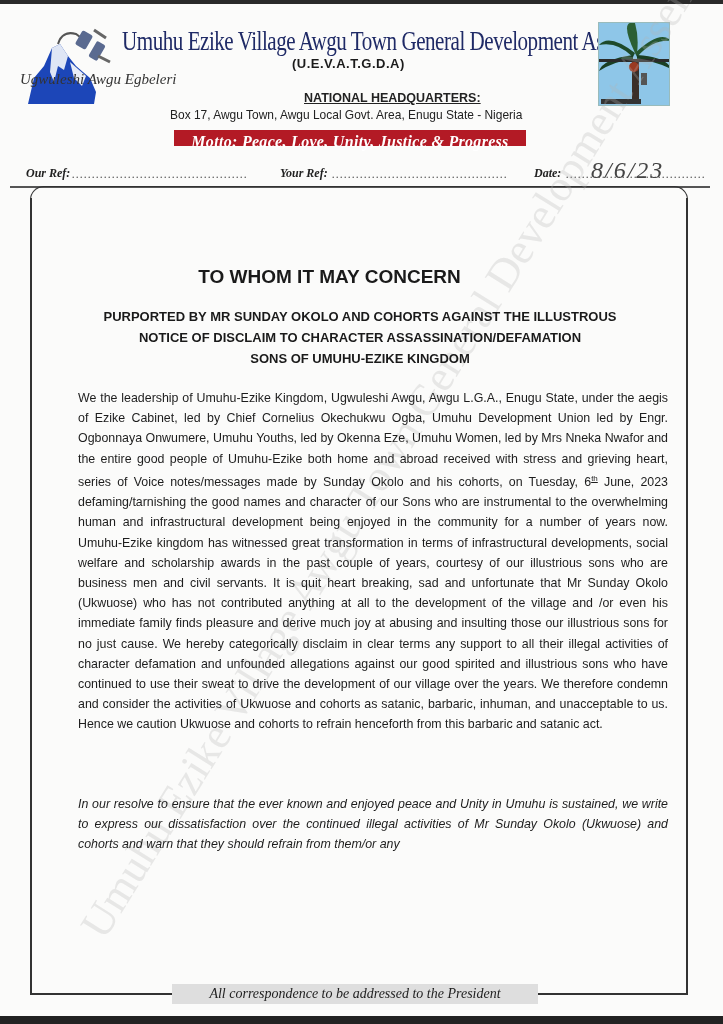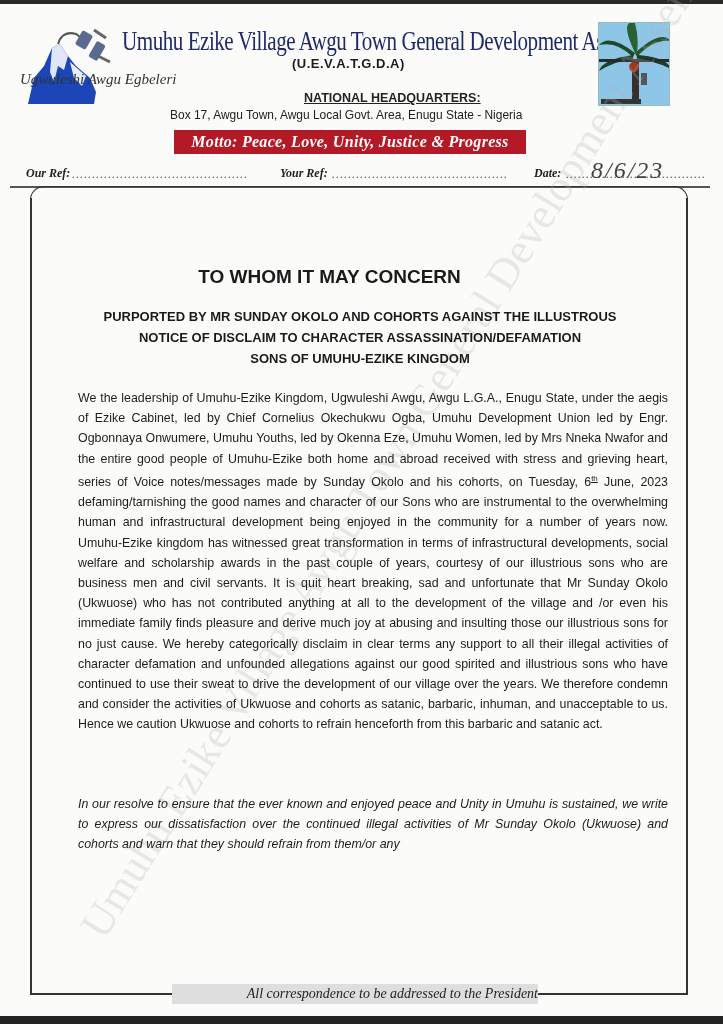--- a/index.html
+++ b/index.html
@@ -18,21 +18,21 @@
     font-family: "Liberation Serif", serif; font-size: 27px; color: #1f2a66; letter-spacing: -0.6px;
     transform: scaleX(0.78); transform-origin: left top; white-space: nowrap; width: 600px; text-align: left; }
   .org-abbr { position: absolute; left: 292px; top: 56px; font-family: "Liberation Sans", sans-serif;
     font-weight: bold; font-size: 13px; color: #1b1b1b; letter-spacing: 0.5px; }
   .org-sub { position: absolute; left: 0; width: 723px; top: 71px; text-align: left;
     font-family: "Liberation Serif", serif; font-style: italic; font-size: 15px; color: #333; padding-left: 0; }
   .org-sub span { display: inline-block; margin-left: 20px; }
   .hq-label { position: absolute; left: 264px; top: 91px; font-size: 12.5px; font-weight: bold; text-decoration: underline; color: #222; margin-left: 40px; }
   .address { position: absolute; left: 170px; top: 107px; font-size: 13px; color: #222; transform: scaleX(0.92); transform-origin: left top; white-space: nowrap; }
 
-  .motto { position: absolute; left: 174px; top: 130px; width: 352px; height: 24px; background: #b31a25;
+  .motto { position: absolute; left: 174px; top: 130px; width: 352px; height: 16px; background: #b31a25;
     color: #fff; font-family: "Liberation Serif", serif; font-style: italic; font-weight: bold; font-size: 16px;
     text-align: center; line-height: 24px; letter-spacing: 0.3px; }
 
   .refline { position: absolute; left: 26px; top: 163px; width: 680px; height: 20px; font-family: "Liberation Serif", serif; font-style: italic; font-weight: bold; font-size: 12px; color: #222; }
   .ref-label { position: absolute; top: 3px; }
   .ref-dots { position: absolute; top: 4px; letter-spacing: 1px; color: #555; font-weight: normal; overflow: hidden; white-space: nowrap; }
   .date-val { position: absolute; top: -6px; left: 565px; font-family: "Liberation Serif", serif; font-style: italic; font-weight: normal; font-size: 24px; color: #444; letter-spacing: 2px; }
   .header-rule { position: absolute; left: 10px; top: 186px; width: 700px; height: 2px; background: #555; }
   .frame-top { position: absolute; left: 30px; top: 186px; width: 658px; height: 20px; border: 1.5px solid #333; border-bottom: none; border-radius: 14px 14px 0 0; }
   .frame-left { position: absolute; left: 30px; top: 198px; width: 1.5px; height: 795px; background: #333; }
@@ -45,21 +45,21 @@
 
   .title { position: absolute; left: 0; width: 659px; top: 266px; text-align: center; font-weight: bold; font-size: 19px; color: #1a1a1a; }
   .subtitle { position: absolute; left: 60px; width: 600px; top: 306px; text-align: center; font-weight: bold; font-size: 13px; line-height: 21px; color: #1a1a1a; }
 
   .para { position: absolute; left: 78px; width: 590px; font-size: 12.4px; line-height: 20.2px; color: #1d1d1d; text-align: justify; }
   .p1 { top: 388px; }
   .p2 { top: 794px; font-style: italic; }
   sup { font-size: 8px; text-decoration: underline; }
 
   .footer-note { position: absolute; left: 172px; top: 984px; width: 366px; height: 20px; background: #dedede;
-    font-family: "Liberation Serif", serif; font-style: italic; font-size: 14px; text-align: right; line-height: 20px; color: #222; }
+    font-family: "Liberation Serif", serif; font-style: italic; font-size: 14px; text-align: center; line-height: 20px; color: #222; }
 </style>
 </head>
 <body>
 
 <div class="page">
   <div class="topline"></div>
 
   <div class="logo-left">
     <svg width="90" height="80" viewBox="0 0 90 80">
       <path d="M4 78 L10 52 L20 40 L28 22 L36 18 L44 30 L52 40 L66 52 L72 66 L70 78 Z" fill="#1c46b8"></path>

